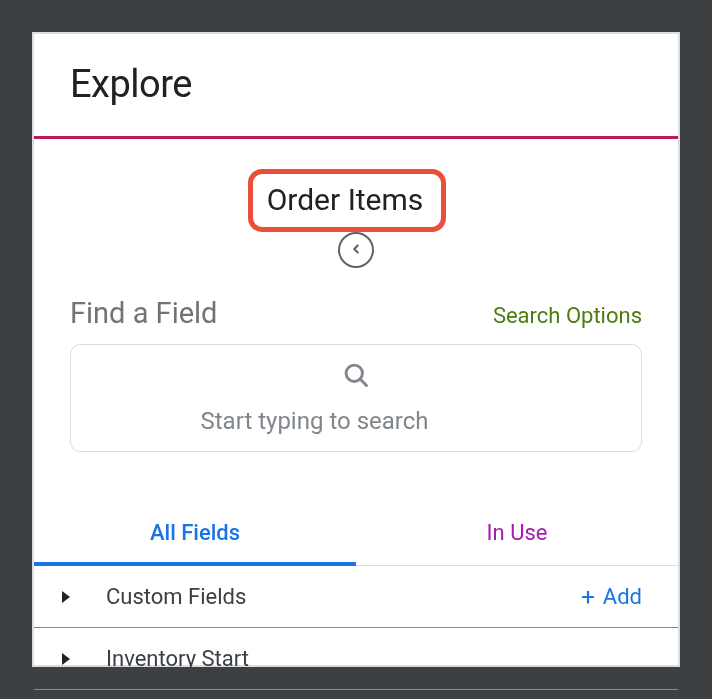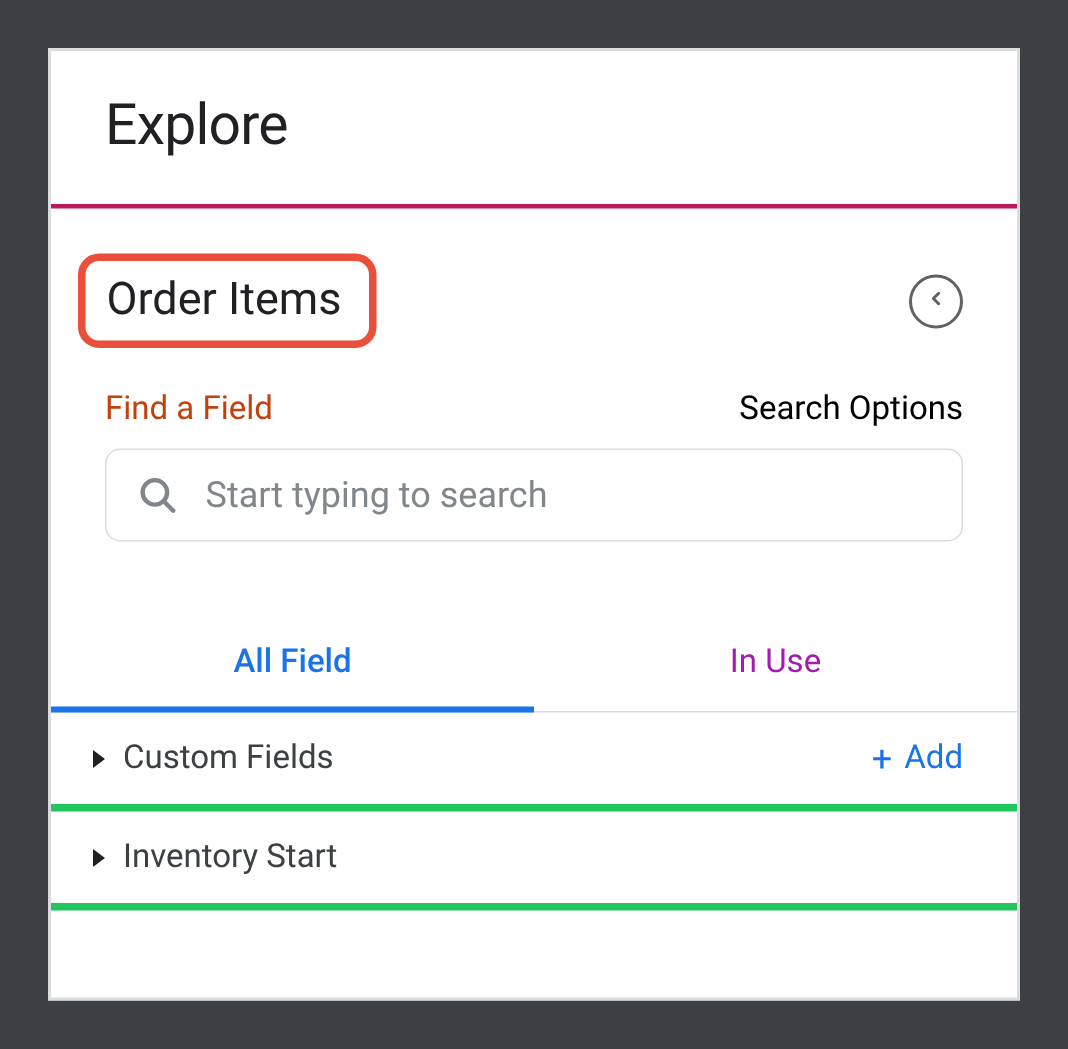--- a/index.html
+++ b/index.html
@@ -34,20 +34,21 @@
       letter-spacing: -0.5px;
     }
     .section {
       padding: 30px 36px 20px 36px;
     }
     .section-header-row {
       display: flex;
       align-items: center;
       justify-content: space-between;
       margin-bottom: 28px;
+      flex-direction: column;
     }
     .highlight-box {
       border: 5px solid #e94f3a;
       border-radius: 14px;
       padding: 8px 18px 10px 14px;
       display: inline-block;
       margin-left: -18px;
     }
     .section-title {
       font-size: 30px;
@@ -69,35 +70,36 @@
       width: 14px;
       height: 14px;
     }
     .search-labels {
       display: flex;
       justify-content: space-between;
       align-items: baseline;
       margin-bottom: 14px;
     }
     .find-label {
-      font-size: 22px;
-      color: #c2410c;
+      font-size: 29px;
+      color: #737373;
     }
     .search-options {
       font-size: 22px;
-      color: #000000;
+      color: #4d7c0f;
       cursor: pointer;
     }
     .search-box {
       border: 1.5px solid #dadce0;
       border-radius: 10px;
       display: flex;
-      align-items: flex-start;
+      align-items: center;
       padding: 16px 20px;
       gap: 18px;
+      flex-direction: column;
     }
     .search-icon svg {
       width: 28px;
       height: 28px;
       display: block;
     }
     .search-input {
       border: none;
       outline: none;
       font-size: 24px;
@@ -138,22 +140,22 @@
       height: 4px;
       background: #1a73e8;
     }
     .field-list {
       flex: 1;
     }
     .field-row {
       display: flex;
       align-items: center;
       padding: 18px 36px 18px 28px;
-      border-bottom: 5px solid #22c55e;
-      gap: 12px;
+      border-bottom: 1px solid #22c55e;
+      gap: 36px;
     }
     .expand-arrow {
       width: 0;
       height: 0;
       border-top: 6px solid transparent;
       border-bottom: 6px solid transparent;
       border-left: 8px solid #202124;
       flex-shrink: 0;
     }
     .field-name {
@@ -206,21 +208,21 @@
         <svg viewBox="0 0 24 24" fill="none" stroke="#80868b" stroke-width="2.5" stroke-linecap="round">
           <circle cx="10.5" cy="10.5" r="7"></circle>
           <line x1="21" y1="21" x2="15.5" y2="15.5"></line>
         </svg>
       </span>
       <input type="text" class="search-input" placeholder="Start typing to search" style="">
     </div>
   </div>
 
   <div class="tabs">
-    <div class="tab active">All Field</div>
+    <div class="tab active">All Fields</div>
     <div class="tab inactive">In Use</div>
   </div>
 
   <div class="field-list">
     <div class="field-row">
       <div class="expand-arrow"></div>
       <span class="field-name">Custom Fields</span>
       <span class="add-link">
         <span class="plus-icon">+</span>
         <span>Add</span>

